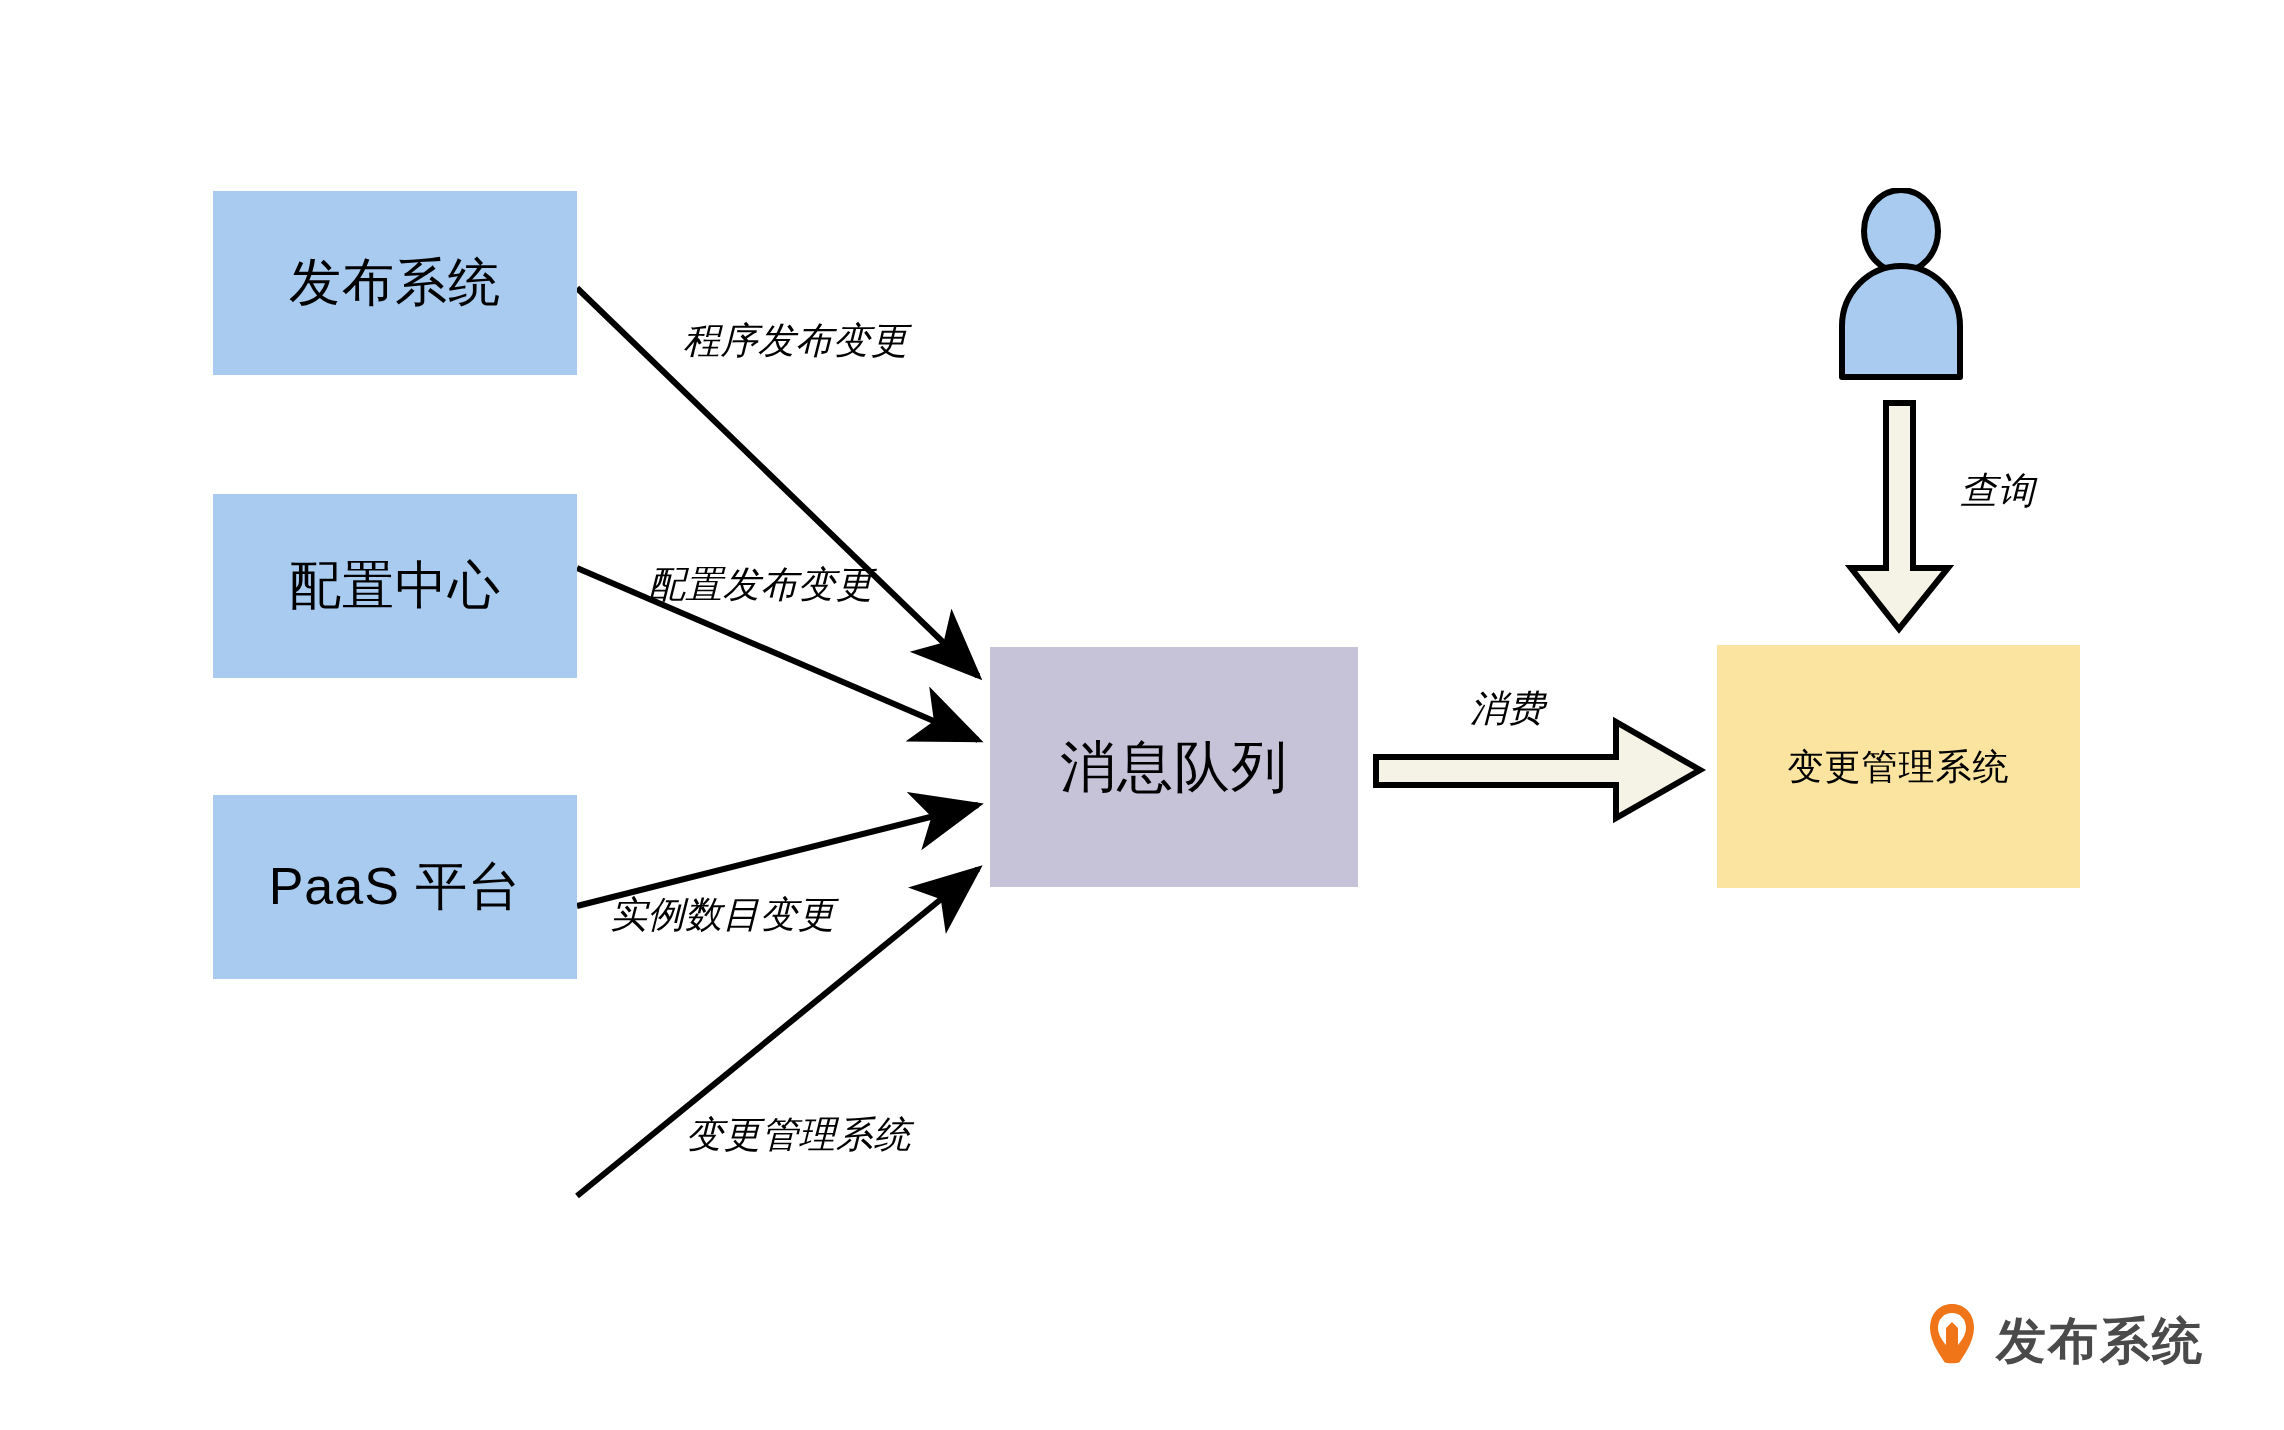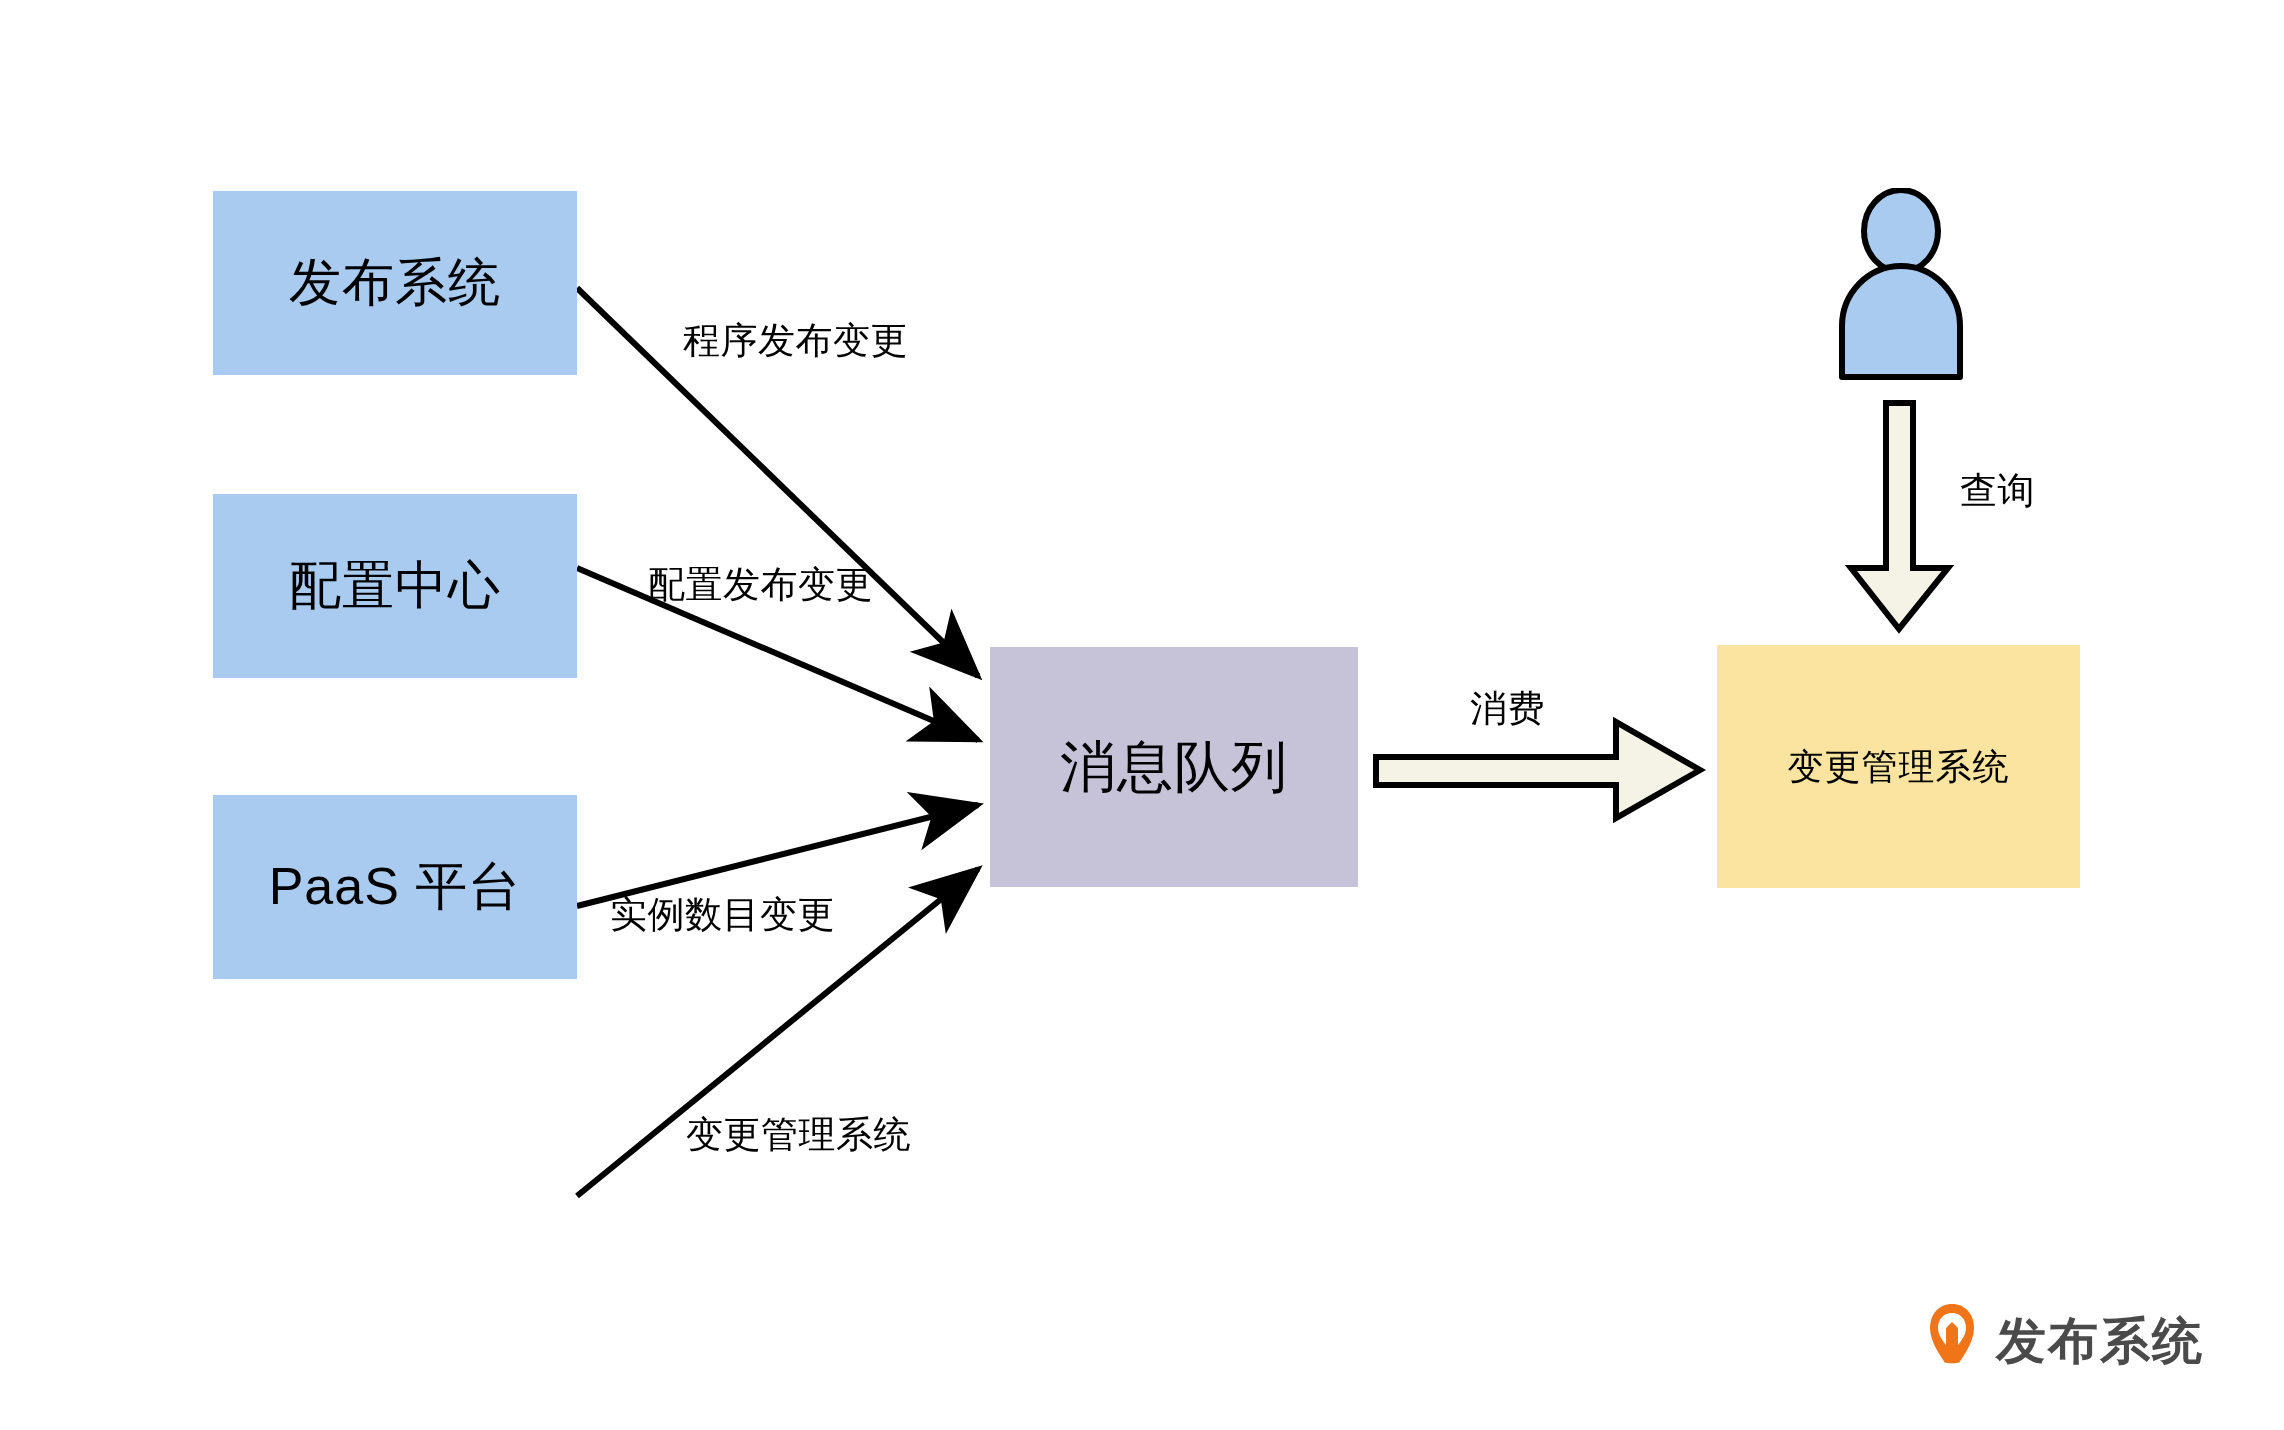--- a/index.html
+++ b/index.html
@@ -65,20 +65,21 @@
     font-size: 36px;
   }
 
   .edge-label {
     position: absolute;
     color: #000000;
     font-size: 37px;
     line-height: 1;
     white-space: nowrap;
     letter-spacing: 0.5px;
+    font-style: italic;
   }
 
   .person {
     position: absolute;
     left: 1838px;
     top: 188px;
     width: 126px;
     height: 192px;
   }
 

